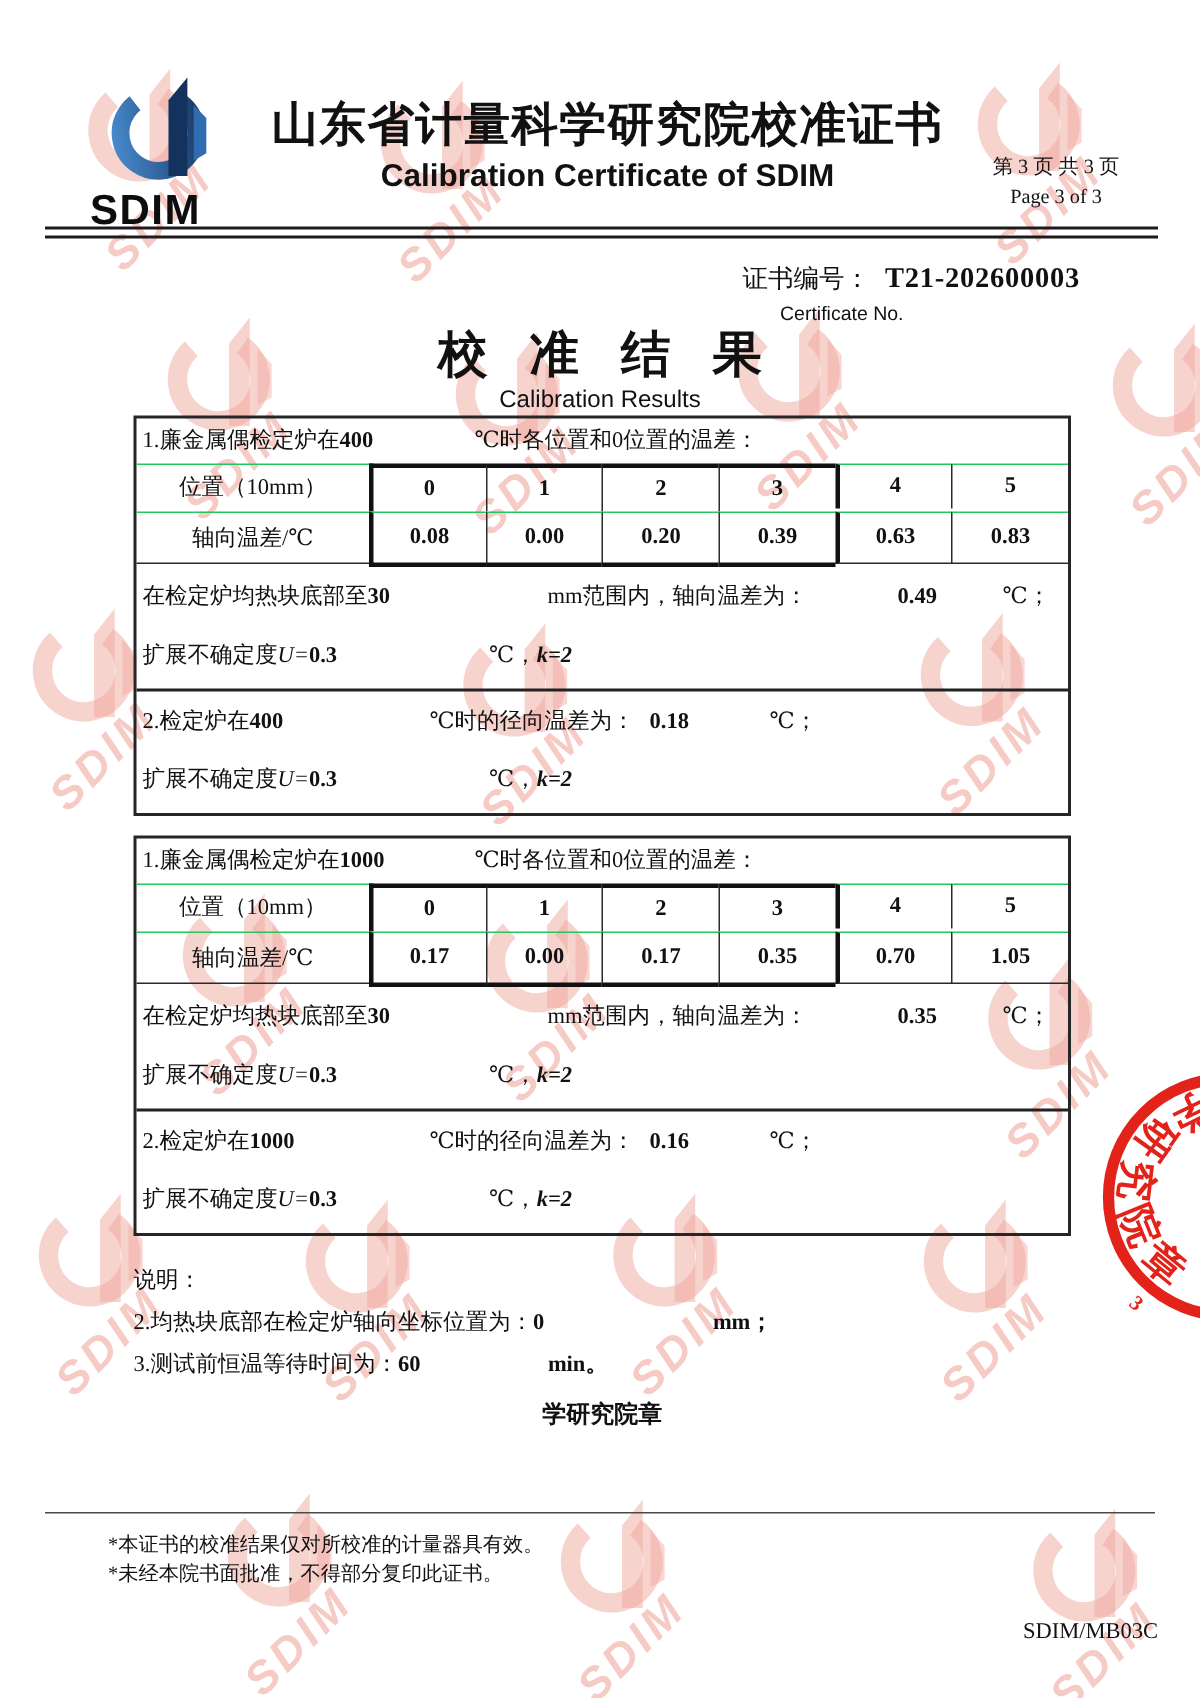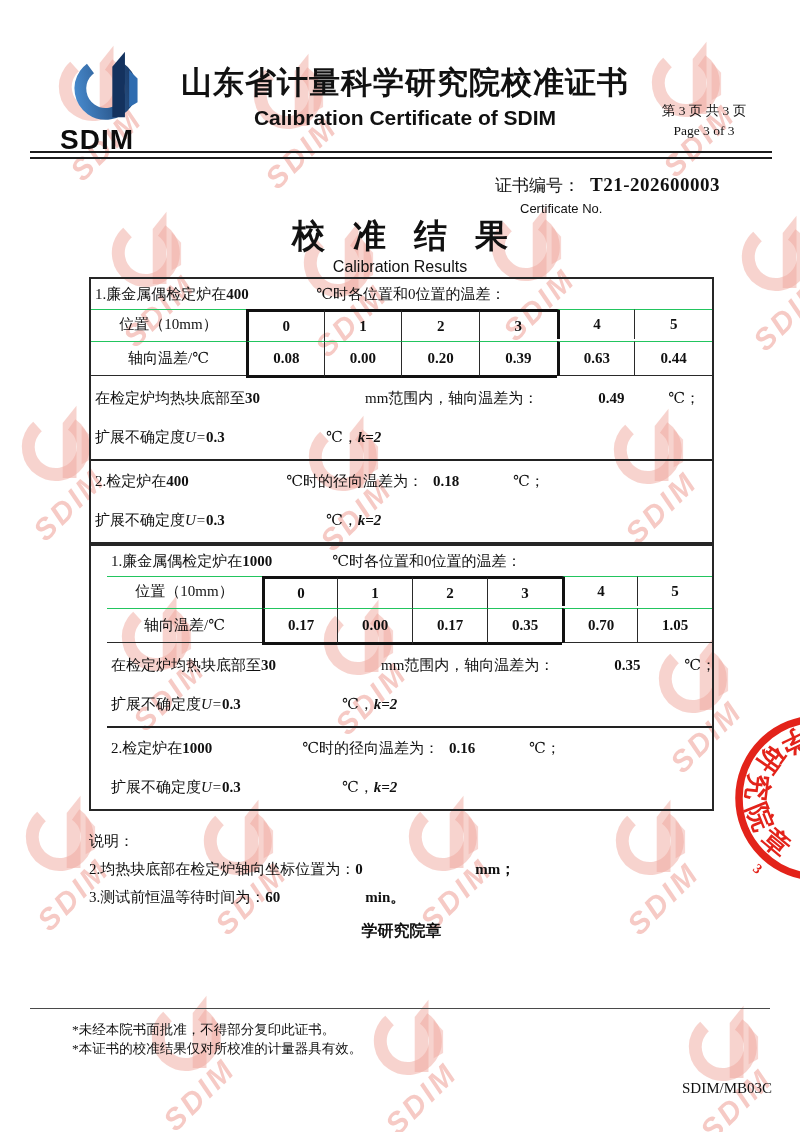--- a/index.html
+++ b/index.html
@@ -36,21 +36,21 @@
   .cert-no{font-size:19px;letter-spacing:0.5px;margin-left:10px;font-family:"Liberation Serif",serif;}
   .cert-en{position:absolute;left:520px;top:201px;
     font-family:"Liberation Sans","DejaVu Sans",sans-serif;font-size:13px;}
   .sec-title{position:absolute;left:0;top:214px;width:800px;text-align:center;
     font-size:33px;font-weight:bold;letter-spacing:28px;text-indent:28px;}
   .sec-sub{position:absolute;left:0;top:258px;width:800px;text-align:center;
     font-family:"Liberation Sans","DejaVu Sans",sans-serif;font-size:16px;}
   
   .content{position:absolute;z-index:1;left:89px;top:277px;width:625px;}
   .block{border:2px solid #262626;background:transparent;}
-  .block + .block{margin-top:0;padding-left:16px;}
+  .block + .block{margin-top:13px;}
   .b-intro{height:30px;line-height:30px;padding-left:4px;font-size:15px;white-space:nowrap;}
   .grid7{display:grid;grid-template-columns:155px repeat(6,1fr);}
   .g-cell{border-top:1px solid #22c55e;text-align:center;font-size:15px;
     display:flex;align-items:center;justify-content:center;}
   .r1 .g-cell{height:29px;}
   .r2 .g-cell{height:33px;border-bottom:1px solid #2a2a2a;}
   .g-cell.c1,.g-cell.c2,.g-cell.c3,.g-cell.c4,.g-cell.c5,.g-cell.c6{border-left:1px solid #2a2a2a;}
   .r1 .g-cell.c1,.r1 .g-cell.c2,.r1 .g-cell.c3,.r1 .g-cell.c4{border-top:3px solid #111;}
   .r2 .g-cell.c1,.r2 .g-cell.c2,.r2 .g-cell.c3,.r2 .g-cell.c4{border-bottom:3px solid #111;}
   .g-cell.c1{border-left:3px solid #111;}
@@ -286,21 +286,21 @@
         <div class="g-cell c5 num">4</div>
         <div class="g-cell c6 num">5</div>
       </div>
       <div class="grid7 r2">
         <div class="g-cell c0">轴向温差/℃</div>
         <div class="g-cell c1 num">0.08</div>
         <div class="g-cell c2 num">0.00</div>
         <div class="g-cell c3 num">0.20</div>
         <div class="g-cell c4 num">0.39</div>
         <div class="g-cell c5 num">0.63</div>
-        <div class="g-cell c6 num">0.44</div>
+        <div class="g-cell c6 num">0.83</div>
       </div>
       <div class="free">
         <div class="fline">
           <span>在检定炉均热块底部至</span><span class="num sp-c w120">30</span><span>mm范围内，轴向温差为：</span><span class="num sp-c w70 ml60">0.49</span><span>℃；</span>
         </div>
         <div class="fline">
           <span>扩展不确定度</span><span class="it">U=</span><span class="num sp-c w120">0.3</span><span>℃，</span><span class="num it">k=2</span>
         </div>
       </div>
       <div class="divline"></div>
@@ -371,18 +371,18 @@
     <circle cx="92" cy="92" r="79" fill="none" stroke="#e3231a" stroke-width="7.5"></circle>
     <path id="stampArc" d="M 92 22 A 70 70 0 0 0 92 162" fill="none"></path>
     <text font-size="27" font-weight="bold" fill="#e3231a" letter-spacing="8" font-family="'Liberation Serif',serif">
       <textPath href="#stampArc" startOffset="14">学研究院章</textPath>
     </text>
     <text x="26" y="164" font-size="14" font-weight="bold" fill="#e3231a" transform="rotate(40 26 164)">3</text>
   </svg>
 
   <div class="foot-rule"></div>
   <div class="foot-notes">
+    <div>*本证书的校准结果仅对所校准的计量器具有效。</div>
     <div>*未经本院书面批准，不得部分复印此证书。</div>
-    <div>*本证书的校准结果仅对所校准的计量器具有效。</div>
   </div>
   <div class="doc-code">SDIM/MB03C</div>
 
 </div>
 
 </body></html>

